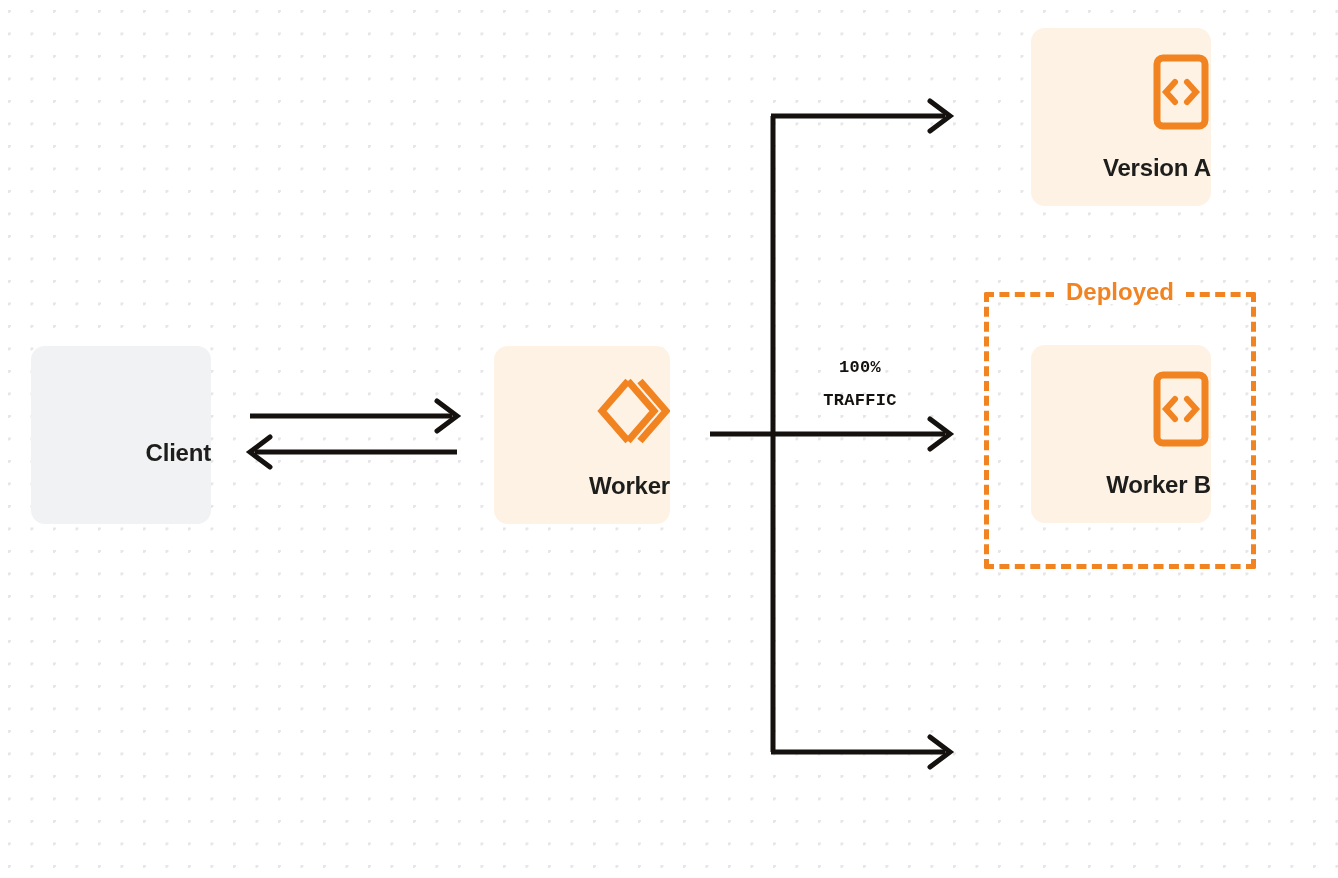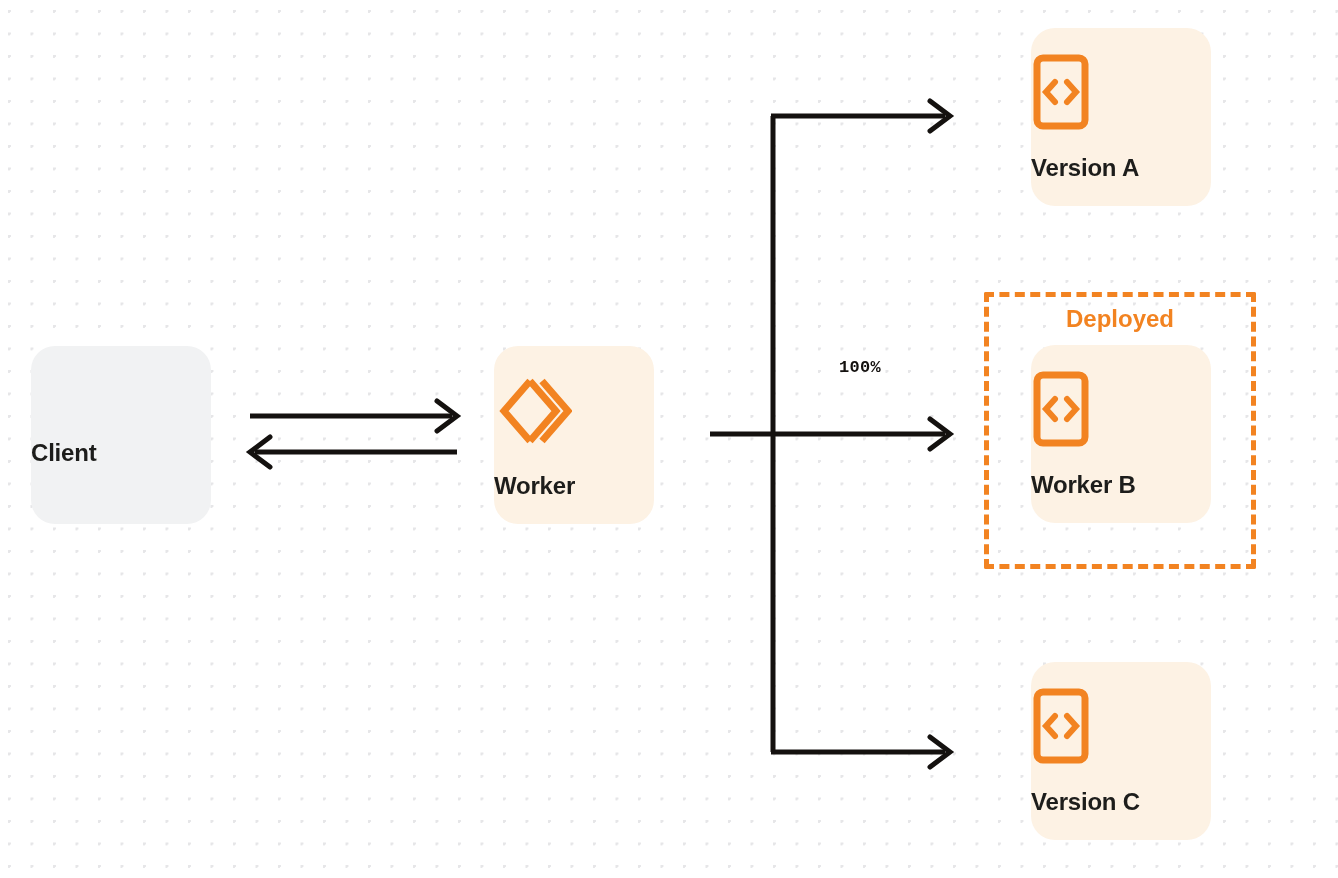--- a/index.html
+++ b/index.html
@@ -22,23 +22,23 @@
     background-image: radial-gradient(circle at 1px 1px, #e6e6e8 1.6px, rgba(0,0,0,0) 1.7px);
     background-size: 22.5px 22.5px;
     background-position: 8px 10px;
   }
 
   .node {
     position: absolute;
     box-sizing: border-box;
     display: flex;
     flex-direction: column;
-    align-items: flex-start;
+    align-items: flex-end;
     justify-content: center;
-    border-radius: 24px;
+    border-radius: 14px;
   }
 
   .node-label {
     font-size: 24px;
     font-weight: bold;
     color: #1d1d1b;
     letter-spacing: -0.2px;
     line-height: 1;
     margin-top: 36px;
   }
@@ -49,21 +49,21 @@
     top: 346px;
     width: 180px;
     height: 178px;
     background: #f1f2f3;
   }
 
   
   #worker-node {
     left: 494px;
     top: 346px;
-    width: 160px;
+    width: 176px;
     height: 178px;
     background: #fdf2e4;
   }
   #worker-node .node-label { margin-top: 20px; }
 
   
   .version-node {
     width: 180px;
     height: 178px;
     background: #fdf2e4;
@@ -90,21 +90,20 @@
     left: 50%;
     top: -17px;
     transform: translateX(-50%);
     padding: 0 12px;
     background: #ffffff;
     color: #f28321;
     font-size: 24px;
     font-weight: bold;
     line-height: 1;
     white-space: nowrap;
-    margin-top: 27px;
   }
 
   
   #connectors {
     position: absolute;
     left: 0;
     top: 0;
     width: 1338px;
     height: 878px;
     pointer-events: none;
@@ -159,20 +158,21 @@
     </g>
 
     <g>
       <line x1="771" y1="752" x2="945" y2="752" stroke="#14110f" stroke-width="5" stroke-linecap="butt"></line>
       <polyline points="930,737 950,752 930,767" fill="none" stroke="#14110f" stroke-width="5" stroke-linecap="round" stroke-linejoin="miter"></polyline>
     </g>
   </svg>
 
   <div id="traffic-label">
     <span class="t-line">100%</span>
+    <span class="t-line">TRAFFIC</span>
   </div>
 
   <div class="node" id="client-node">
     <span class="node-label">Client</span>
   </div>
 
   <div class="node" id="worker-node">
     <span>
       <svg width="78" height="78" viewBox="0 0 78 78" aria-hidden="true">
 
@@ -205,24 +205,14 @@
     <span>
       <svg width="60" height="76" viewBox="0 0 60 76" aria-hidden="true">
         <rect x="6" y="4" width="48" height="68" rx="6" ry="6" fill="none" stroke="#f28321" stroke-width="7"></rect>
         <polyline points="24,28 15,38 24,48" fill="none" stroke="#f28321" stroke-width="6" stroke-linecap="round" stroke-linejoin="miter"></polyline>
         <polyline points="36,28 45,38 36,48" fill="none" stroke="#f28321" stroke-width="6" stroke-linecap="round" stroke-linejoin="miter"></polyline>
       </svg>
     </span>
     <span class="node-label">Worker B</span>
   </div>
 
-  <div class="node version-node" id="version-c-node">
-    <span>
-      <svg width="60" height="76" viewBox="0 0 60 76" aria-hidden="true">
-        <rect x="6" y="4" width="48" height="68" rx="6" ry="6" fill="none" stroke="#f28321" stroke-width="7"></rect>
-        <polyline points="24,28 15,38 24,48" fill="none" stroke="#f28321" stroke-width="6" stroke-linecap="round" stroke-linejoin="miter"></polyline>
-        <polyline points="36,28 45,38 36,48" fill="none" stroke="#f28321" stroke-width="6" stroke-linecap="round" stroke-linejoin="miter"></polyline>
-      </svg>
-    </span>
-    <span class="node-label">Version C</span>
-  </div>
 
 </div>
 
 </body></html>

